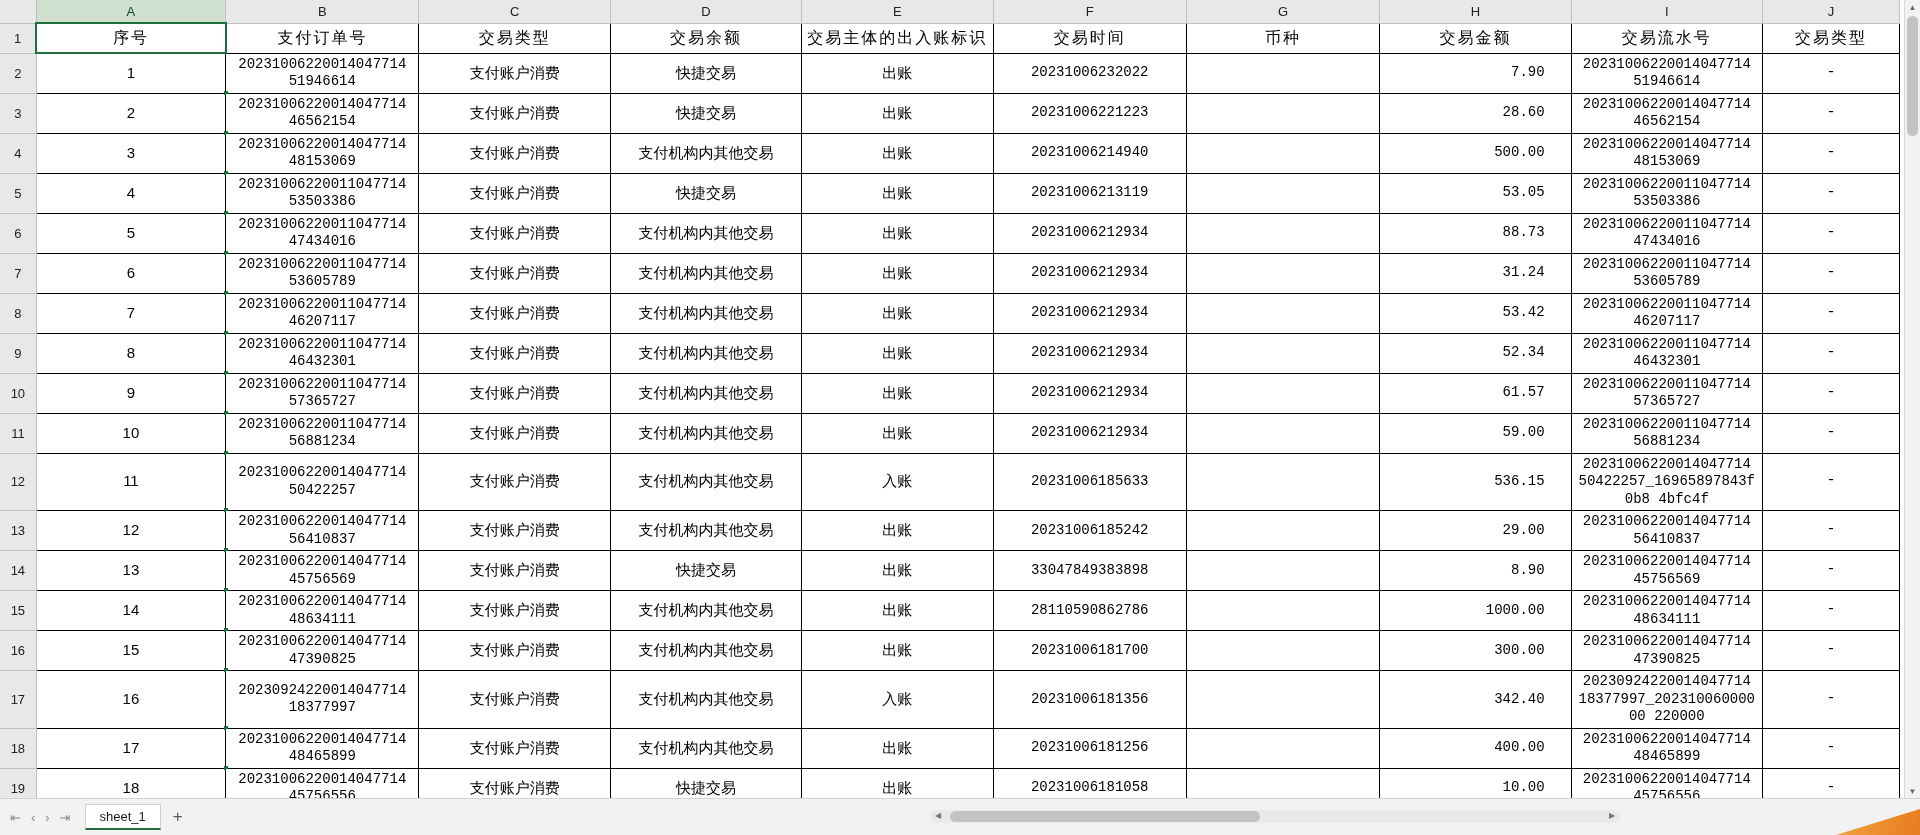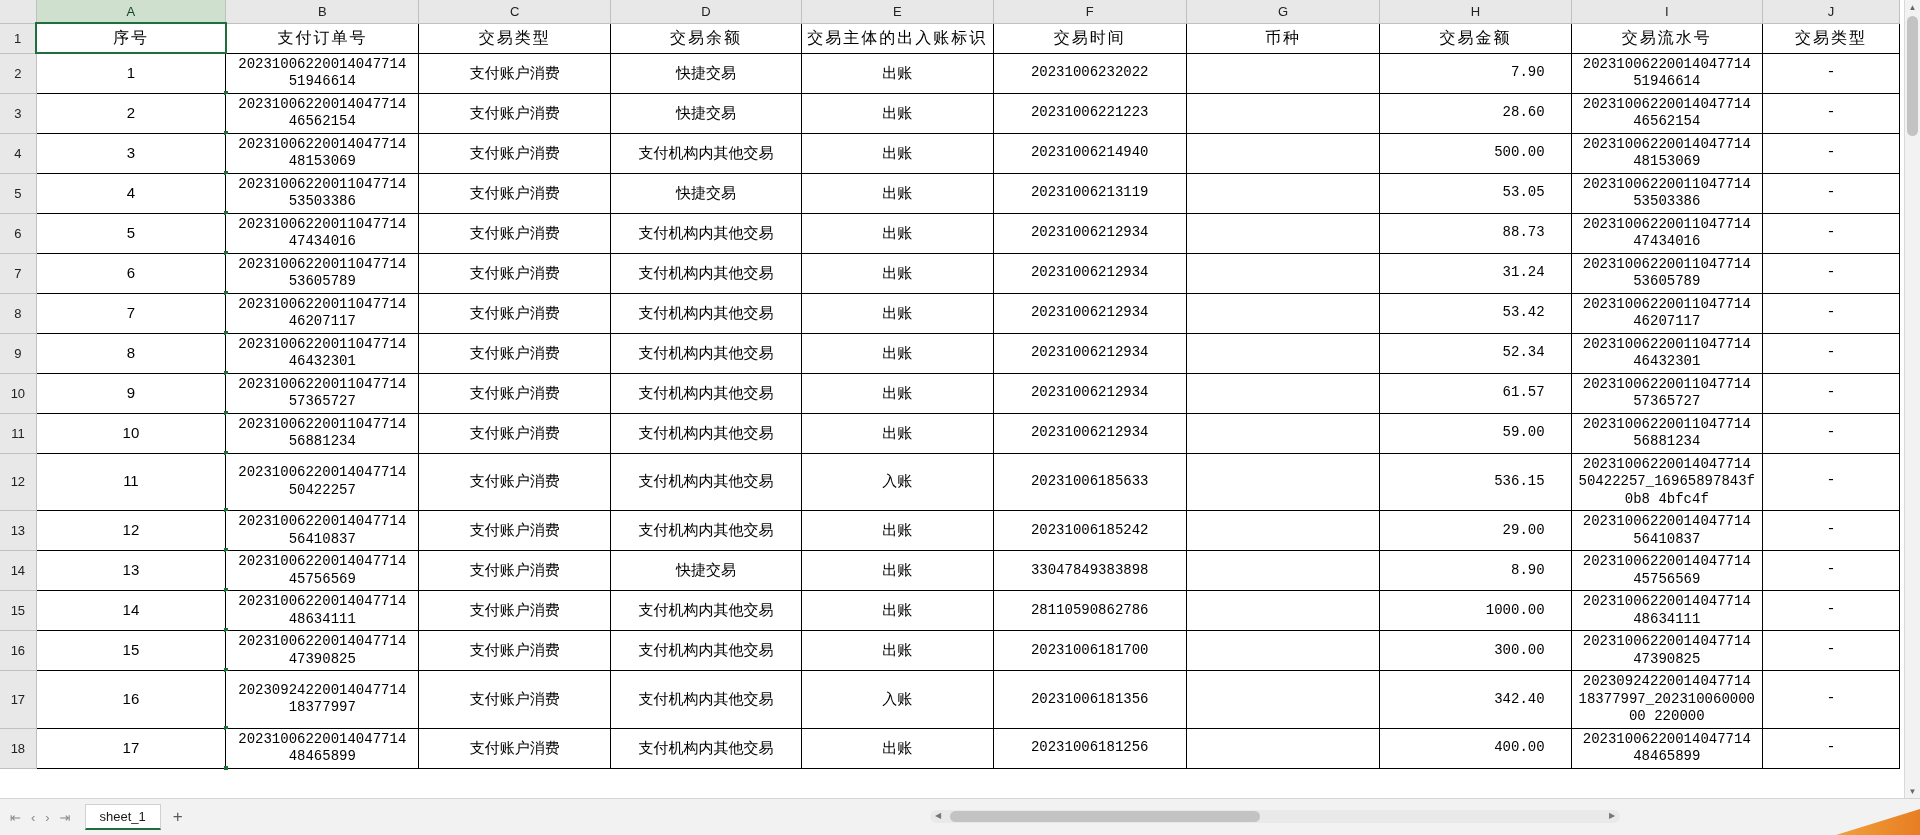--- a/index.html
+++ b/index.html
@@ -499,20 +499,33 @@
             <td class="cell mono tick">20231006220014047714 48465899</td>
             <td class="cell">支付账户消费</td>
             <td class="cell">支付机构内其他交易</td>
             <td class="cell">出账</td>
             <td class="cell mono">20231006181256</td>
             <td class="cell empty"></td>
             <td class="cell num">400.00</td>
             <td class="cell mono">20231006220014047714 48465899</td>
             <td class="cell dash">-</td>
           </tr>
+          <tr style="height: 29px;">
+            <td class="rowhead">19</td>
+            <td class="cell">18</td>
+            <td class="cell mono tick">20231006220014047714 45756556</td>
+            <td class="cell">支付账户消费</td>
+            <td class="cell">快捷交易</td>
+            <td class="cell">出账</td>
+            <td class="cell mono">20231006181058</td>
+            <td class="cell empty"></td>
+            <td class="cell num">10.00</td>
+            <td class="cell mono">20231006220014047714 45756556</td>
+            <td class="cell dash">-</td>
+          </tr>
         </tbody>
     </table>
   </div>
 
   <div class="vscroll">
     <div class="arrow top">▲</div>
     <div class="thumb"></div>
     <div class="arrow bottom">▼</div>
   </div>
 

